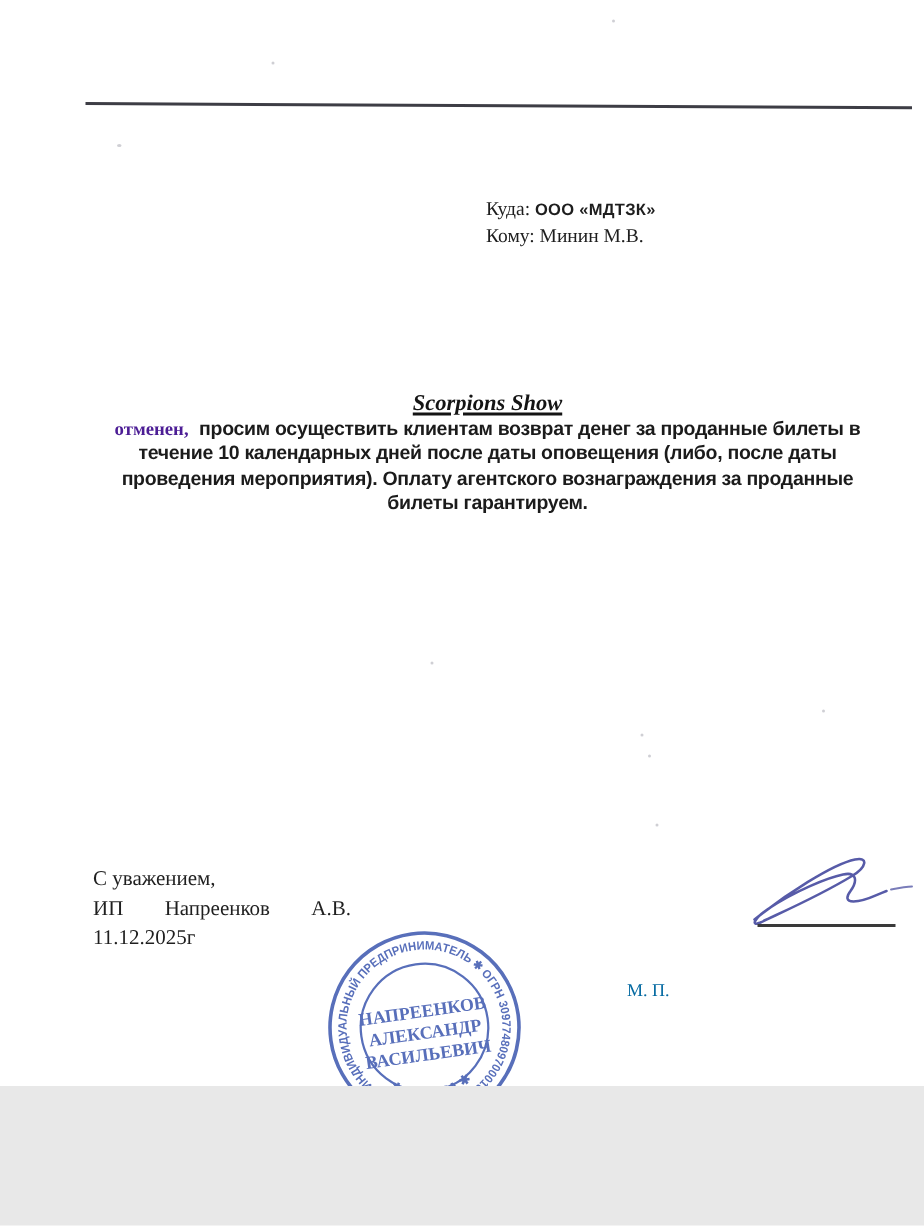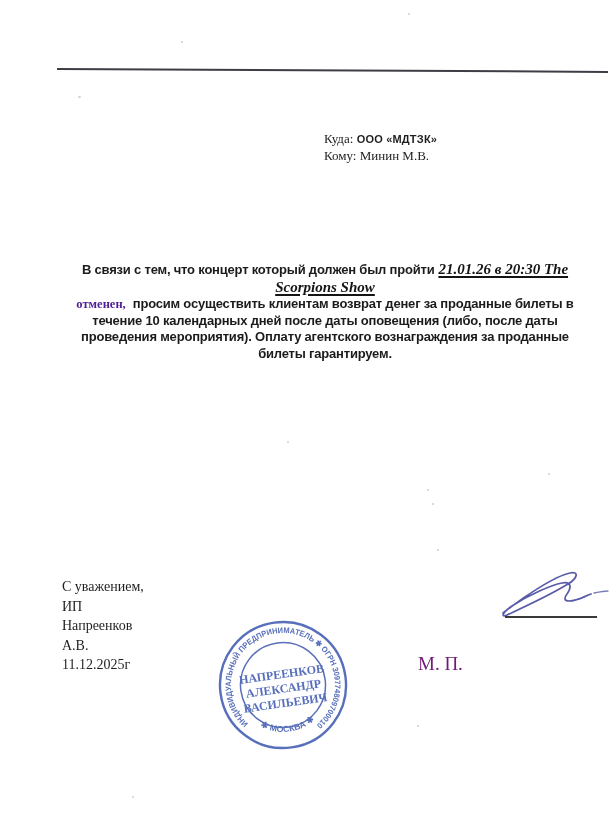--- a/index.html
+++ b/index.html
@@ -1,18 +1,18 @@
 <!DOCTYPE html>
 <html><head>
 <meta charset="utf-8">
 <style>
   html,body{margin:0;padding:0;background:#e8e8e8;}
   .page{
     position:relative;
-    width:616px;height:817px;
+    width:616px;height:724px;
     margin:0 auto;
     background:#ffffff;
     overflow:hidden;
     font-family:"Liberation Serif", serif;
     color:#1e1e1e;
   }
   .top-rule{
     position:absolute;left:57px;top:68px;width:551px;height:1.6px;
     background:#3d3d45;transform:rotate(0.3deg);transform-origin:left center;
   }
@@ -44,23 +44,23 @@
     font-family:"Liberation Serif", serif;font-weight:bold;font-style:italic;
     font-size:15px;line-height:17.5px;color:#161616;
   }
   .notice div{text-decoration:underline;text-underline-offset:2.5px;text-decoration-thickness:1.6px;display:inline;}
   .notice .nl{display:block;}
   
   .signoff{
     position:absolute;left:62px;top:577px;
     font-size:14px;line-height:19.5px;color:#1f1f1f;
   }
-  .sig-row{display:flex;justify-content:flex-start;width:172px;flex-direction:column;}
+  .sig-row{display:flex;justify-content:space-between;width:172px;}
   .mp{
-    position:absolute;left:418px;top:653px;font-size:19px;color:#701a75;
+    position:absolute;left:418px;top:653px;font-size:12px;color:#0369a1;
   }
   
   .signature-svg{position:absolute;left:495px;top:563px;}
   .sig-line{position:absolute;left:505px;top:616px;width:92px;height:1.7px;background:#3a3a3a;}
   
   .stamp-svg{position:absolute;left:208px;top:610px;transform:rotate(-8deg);opacity:0.92;}
   .stamp-ring-text{font-family:"Liberation Sans", sans-serif;font-weight:bold;font-size:8px;}
   .stamp-bottom-text{font-family:"Liberation Sans", sans-serif;font-weight:bold;font-size:8.5px;}
   .stamp-center{font-family:"Liberation Serif", serif;font-weight:bold;font-size:12px;text-anchor:middle;}
   
@@ -72,21 +72,20 @@
 <div class="page">
 
   <div class="top-rule"></div>
 
   <div class="addr">
     <div><span>Куда:</span> <span class="org">ООО «МДТЗК»</span></div>
     <div><span>Кому:</span> <span>Минин М.В.</span></div>
   </div>
 
   <div class="main-par">
-    <div class="bline"><span class="sans">В связи с тем, что концерт который должен был пройти</span> <span class="event">21.01.26 в 20:30 The</span></div>
     <div class="bline"><span class="event">Scorpions Show</span></div>
     <div class="bline"><span class="canceled">отменен,</span><span class="sans">просим осуществить клиентам возврат денег за проданные билеты  в</span></div>
     <div class="bline sans">течение 10 календарных дней после даты оповещения (либо, после даты</div>
     <div class="bline sans">проведения мероприятия). Оплату агентского вознаграждения за проданные</div>
     <div class="bline sans">билеты гарантируем.</div>
   </div>
 
   <div class="notice">
   </div>
 

